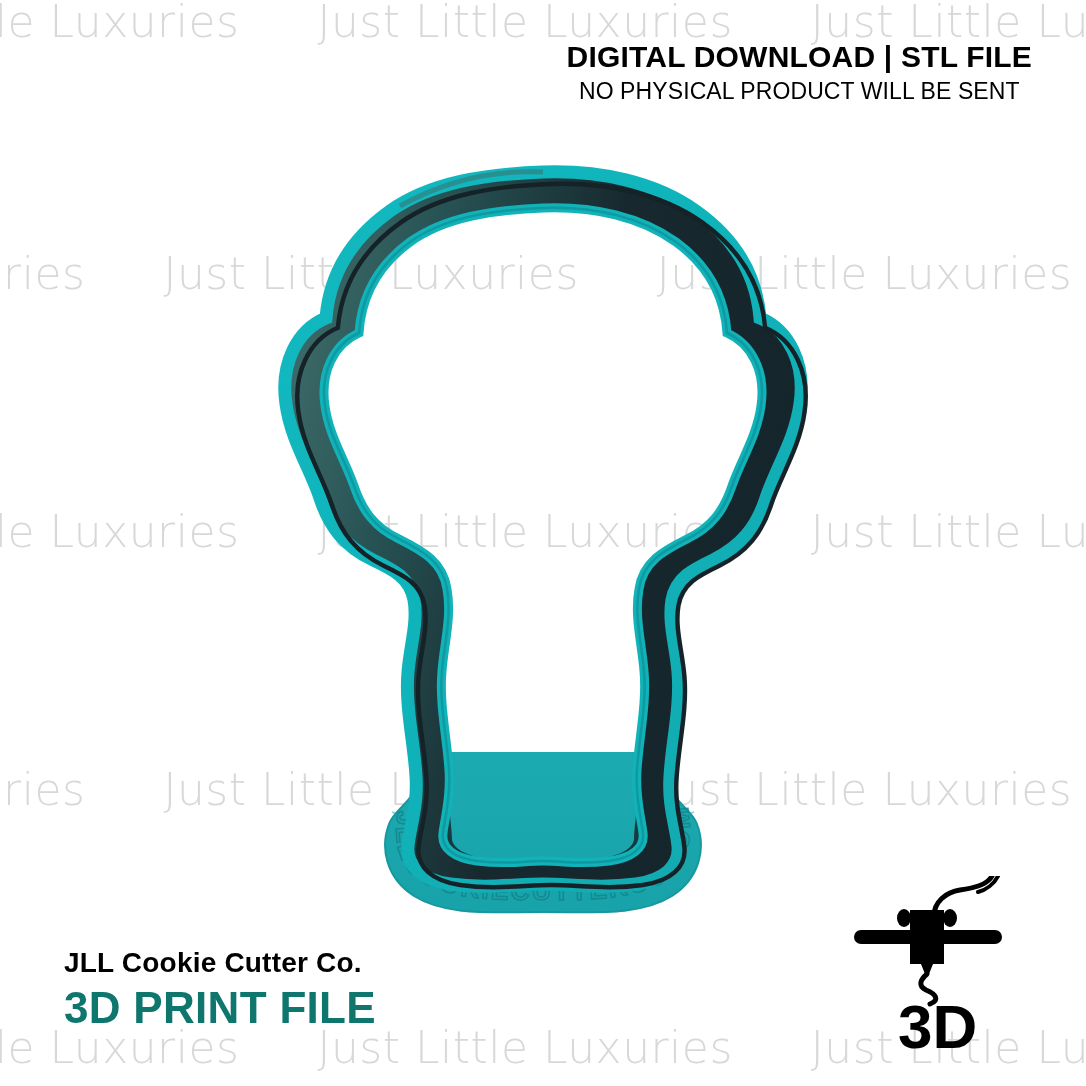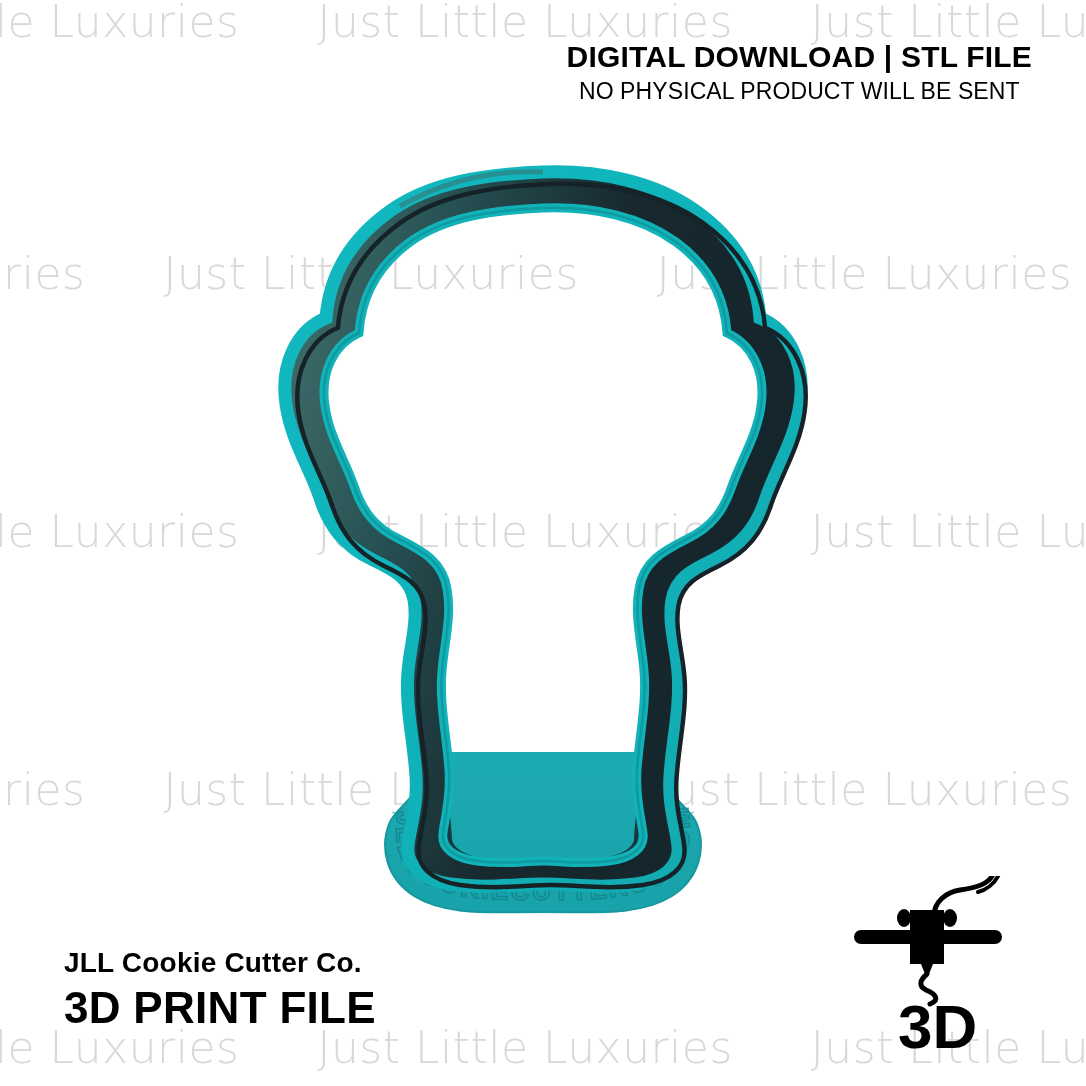--- a/index.html
+++ b/index.html
@@ -78,21 +78,21 @@
     font-size: 28px;
     color: #000;
     letter-spacing: 0.2px;
     line-height: 1.1;
     white-space: nowrap;
   }
   #brand-type {
     font-family: "Liberation Sans", sans-serif;
     font-weight: bold;
     font-size: 44px;
-    color: #000000;
+    color: #0f766e;
     letter-spacing: 0.3px;
     line-height: 1.08;
     margin-top: 6px;
     white-space: nowrap;
   }
 
   
   #printer-icon {
     position: absolute;
     right: 44px;

